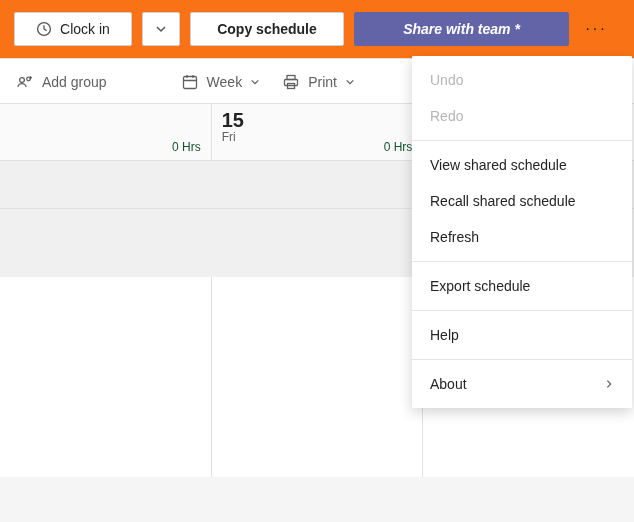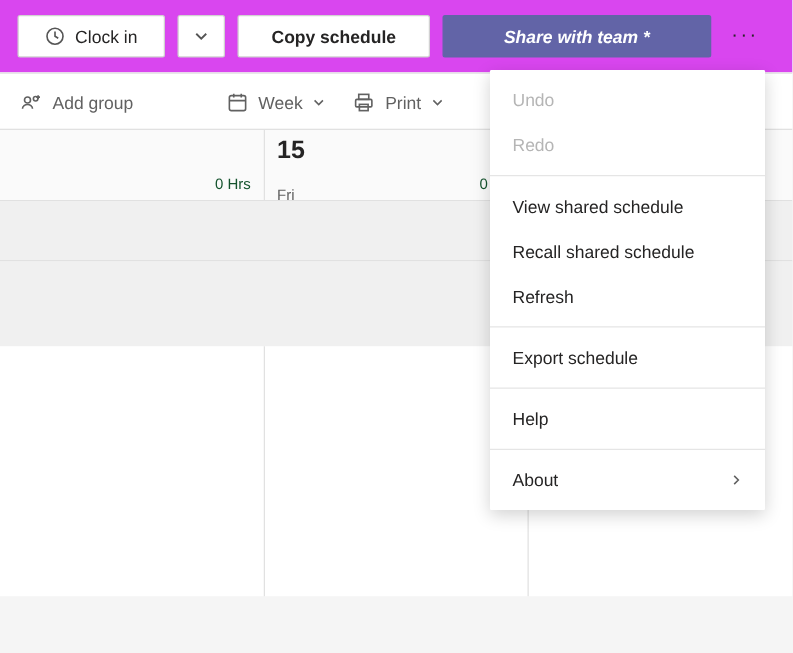--- a/index.html
+++ b/index.html
@@ -11,21 +11,21 @@
     background: #f5f5f5;
     width: 634px;
     height: 522px;
     overflow: hidden;
     position: relative;
   }
   .toolbar {
     display: flex;
     gap: 10px;
     padding: 12px 14px 12px 14px;
-    background: #d946ef;
+    background: #f97316;
     align-items: center;
   }
   .btn {
     display: inline-flex;
     align-items: center;
     justify-content: center;
     height: 34px;
     padding: 0 14px;
     border: 1px solid #d1d1d1;
     background: #fff;
@@ -87,21 +87,21 @@
     padding:6px 10px;
   }
   .cal-hrs {
     position:absolute;
     bottom:6px;
     right:10px;
     font-size:12px;
     color:#14532d;
   }
   .cal-daynum { font-size:20px; font-weight:700; color:#252424; line-height:1; }
-  .cal-dayname { font-size:12px; color:#616161;margin-top:19px; }
+  .cal-dayname { font-size:12px; color:#616161; }
   .groupband {
     background:#f0f0f0;
     height:48px;
     border-bottom:1px solid #e1e1e1;
   }
   .groupband2 {
     background:#f0f0f0;
     height:68px;
   }
   .whiteband {
@@ -110,21 +110,21 @@
     display:flex;
   }
   .whiteband .col {
     flex:1;
     border-right:1px solid #e1e1e1;
   }
   
   .menu {
     position:absolute;
     top:56px;
-    right:22px;
+    right:2px;
     width:220px;
     background:#fff;
     box-shadow: 0 4px 14px rgba(0,0,0,0.18);
     border-radius:1px;
     padding:6px 0;
     z-index:100;
   }
   .menu-item {
     padding: 10px 18px;
     font-size:14px;

